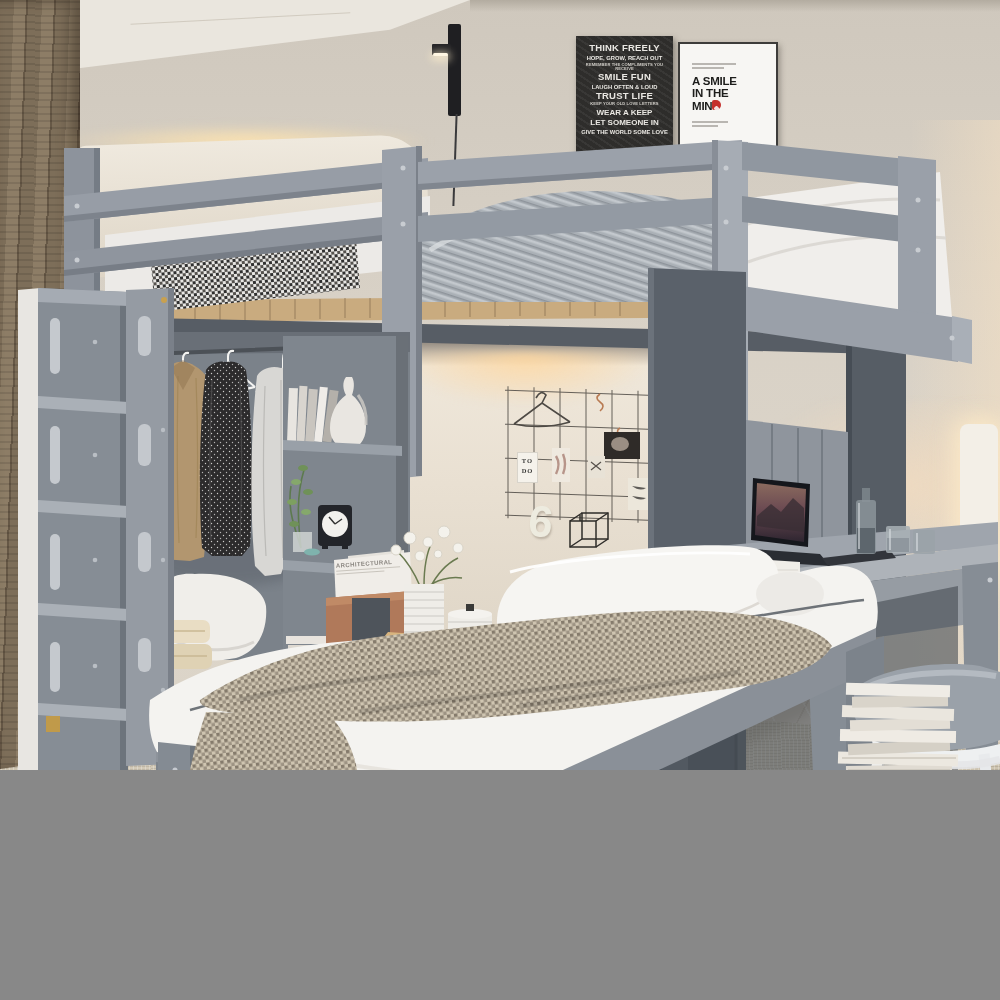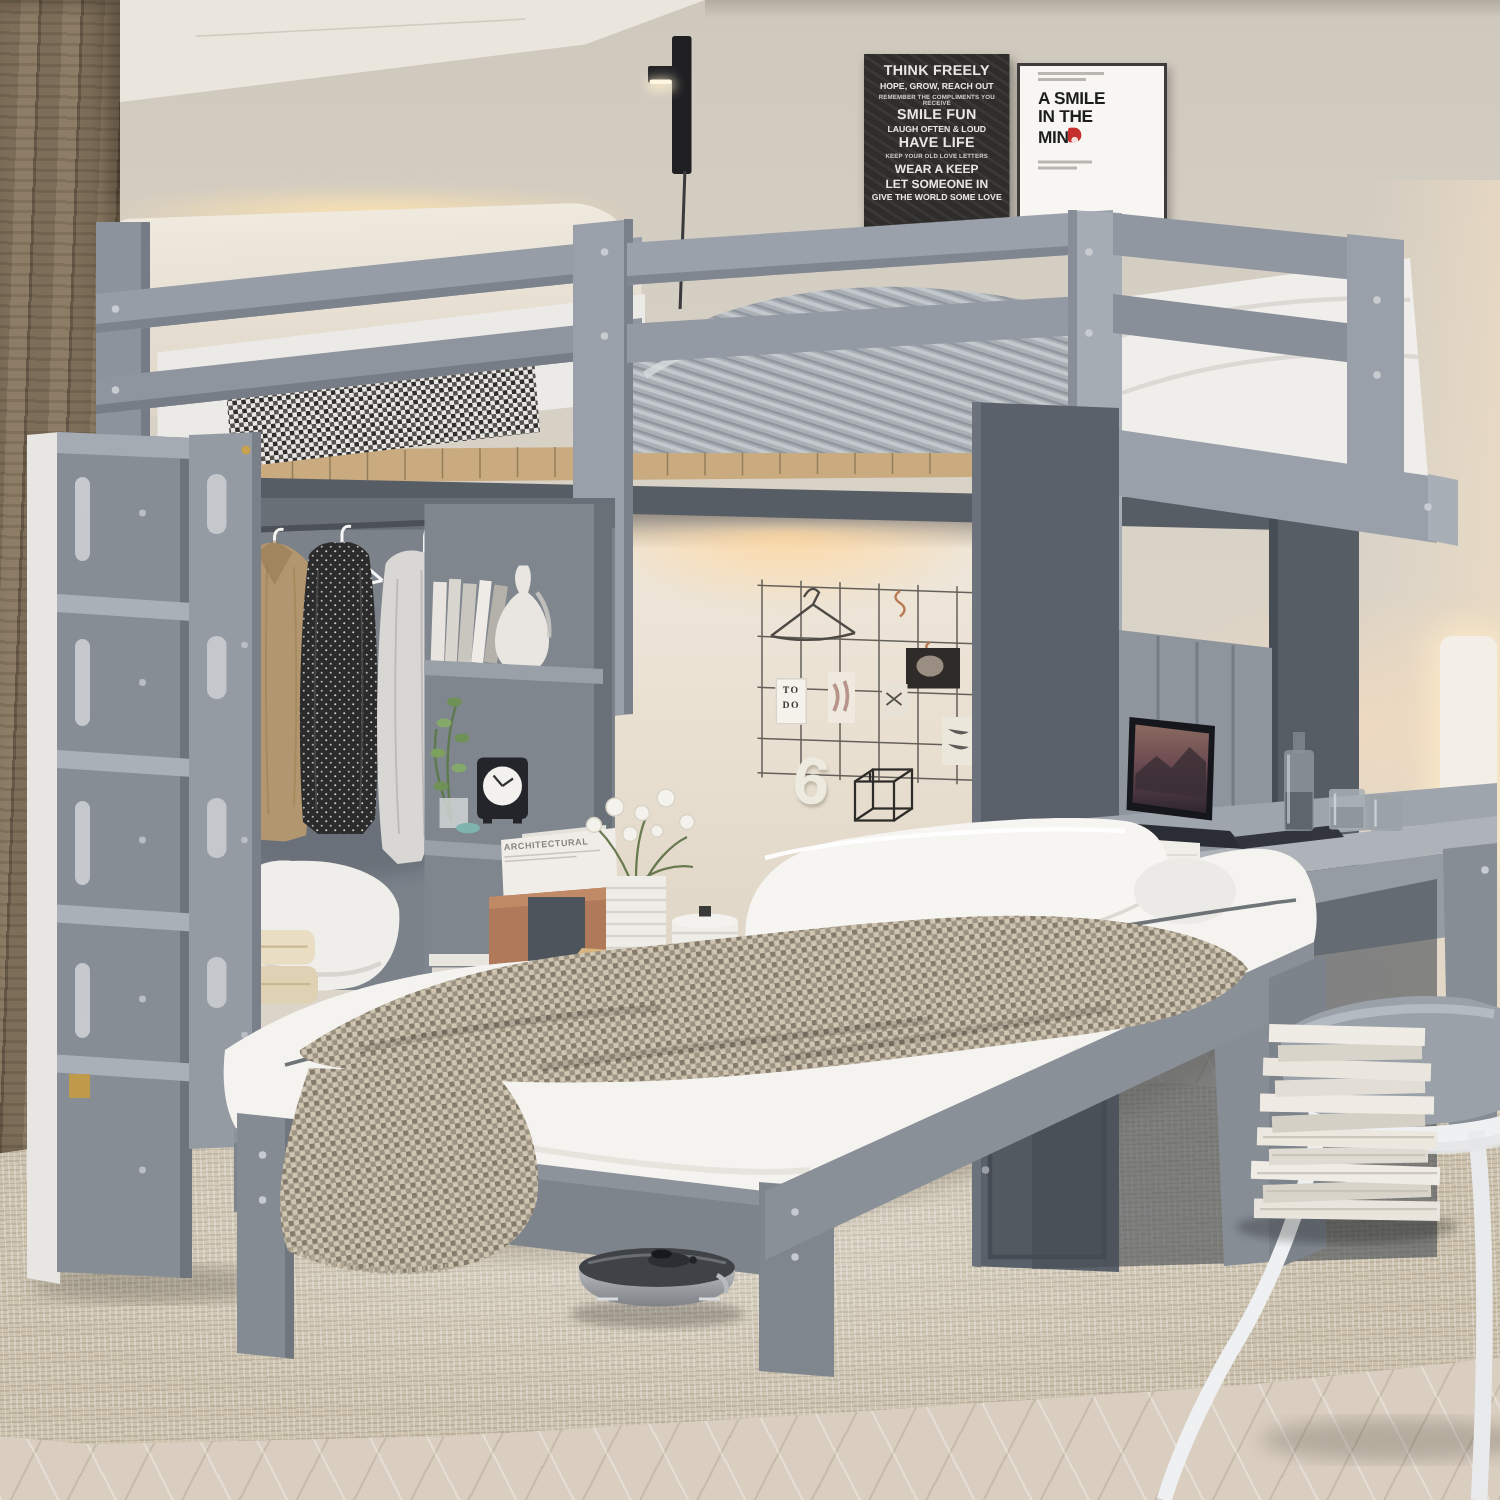--- a/index.html
+++ b/index.html
@@ -1,16 +1,16 @@
 <!DOCTYPE html>
 <html><head>
 <meta charset="utf-8">
 <style>
   html,body{margin:0;padding:0;background:#888;}
-  #stage{position:relative;width:1000px;height:1000px;overflow:hidden;
+  #stage{position:relative;width:1000px;height:770px;overflow:hidden;
          font-family:"Liberation Sans",sans-serif;background:#d7d0c5;}
   .abs{position:absolute;}
   
   #wall{left:0;top:0;width:1000px;height:1000px;
         background:linear-gradient(180deg,#cfc8bd 0%,#d8d1c6 30%,#ddd6ca 60%,#d5cdc1 100%);}
   #wall-right-warm{right:0;top:120px;width:90px;height:620px;
         background:linear-gradient(90deg,rgba(245,222,190,0) 0%,rgba(246,225,195,.5) 100%);}
   #ceiling{left:0;top:0;width:1000px;height:78px;
         background:#eae6de;clip-path:polygon(0 0,47% 0,39% 38%,0 100%);}
   #soffit{left:470px;top:0;width:530px;height:12px;
@@ -48,21 +48,21 @@
   #poster-black{left:576px;top:36px;width:97px;height:124px;background:#2e2d2b;
        box-shadow:2px 3px 6px rgba(60,55,48,.5);padding:7px 4px;box-sizing:border-box;
        color:#e9e7e2;text-align:center;font-weight:700;line-height:1.15;
        background-image:repeating-linear-gradient(33deg,rgba(255,255,255,.05) 0 2px,transparent 2px 6px);}
   #poster-black .lg{font-size:9.5px;letter-spacing:.2px;display:block;}
   #poster-black .md{font-size:8px;display:block;margin-top:1px;}
   #poster-black .sm{font-size:5.8px;display:block;margin-top:1px;}
   #poster-black .xs{font-size:4.1px;display:block;letter-spacing:.1px;margin-top:1px;color:#cfccc6;}
   #poster-white{left:678px;top:42px;width:100px;height:108px;background:#f7f6f3;
        border:2px solid #3d3c3a;box-sizing:border-box;box-shadow:2px 3px 6px rgba(60,55,48,.4);
-       padding:4px 0 0 12px;}
+       padding:19px 0 0 12px;}
   .wbar{height:2px;background:#b9b6b1;margin-bottom:2px;}
   #poster-white .title{font-size:11.5px;font-weight:800;color:#1d1d1b;line-height:1.04;margin-top:7px;letter-spacing:-.2px;}
   .red-d{display:inline-block;width:9px;height:10px;background:#c5302c;color:#c5302c;overflow:hidden;
        border-radius:2px 5px 5px 2px;font-size:8px;vertical-align:baseline;
        background-image:radial-gradient(circle at 50% 85%,#f3dede 0 2px,#c5302c 2.5px);}
   
   #lamp-bar{left:448px;top:24px;width:13px;height:92px;background:#1f1f22;border-radius:2px;}
   #lamp-arm{left:432px;top:44px;width:19px;height:11px;background:#232326;border-radius:1px;}
   #lamp-light{left:433px;top:53px;width:15px;height:3px;background:#fff6e2;border-radius:2px;
        box-shadow:0 2px 8px 2px rgba(255,240,205,.9);}
@@ -101,21 +101,21 @@
   <div id="nook-glow" class="abs z3"></div>
   <div id="right-glow" class="abs z3"></div>
   <div id="wall-lamp-panel" class="abs z3"></div>
 
   <div id="poster-black" class="abs z4">
     <span class="lg">THINK FREELY</span>
     <span class="sm">HOPE, GROW, REACH OUT</span>
     <span class="xs">REMEMBER THE COMPLIMENTS YOU RECEIVE</span>
     <span class="lg">SMILE FUN</span>
     <span class="sm">LAUGH OFTEN &amp; LOUD</span>
-    <span class="lg">HAVE LIFE</span>
+    <span class="lg">TRUST LIFE</span>
     <span class="xs">KEEP YOUR OLD LOVE LETTERS</span>
     <span class="md">WEAR A KEEP</span>
     <span class="md">LET SOMEONE IN</span>
     <span class="sm">GIVE THE WORLD SOME LOVE</span>
   </div>
   <div id="poster-white" class="abs z4">
     <div class="wbar" style="width:44px"></div>
     <div class="wbar" style="width:32px"></div>
     <div class="title">
       <div>A SMILE</div>

